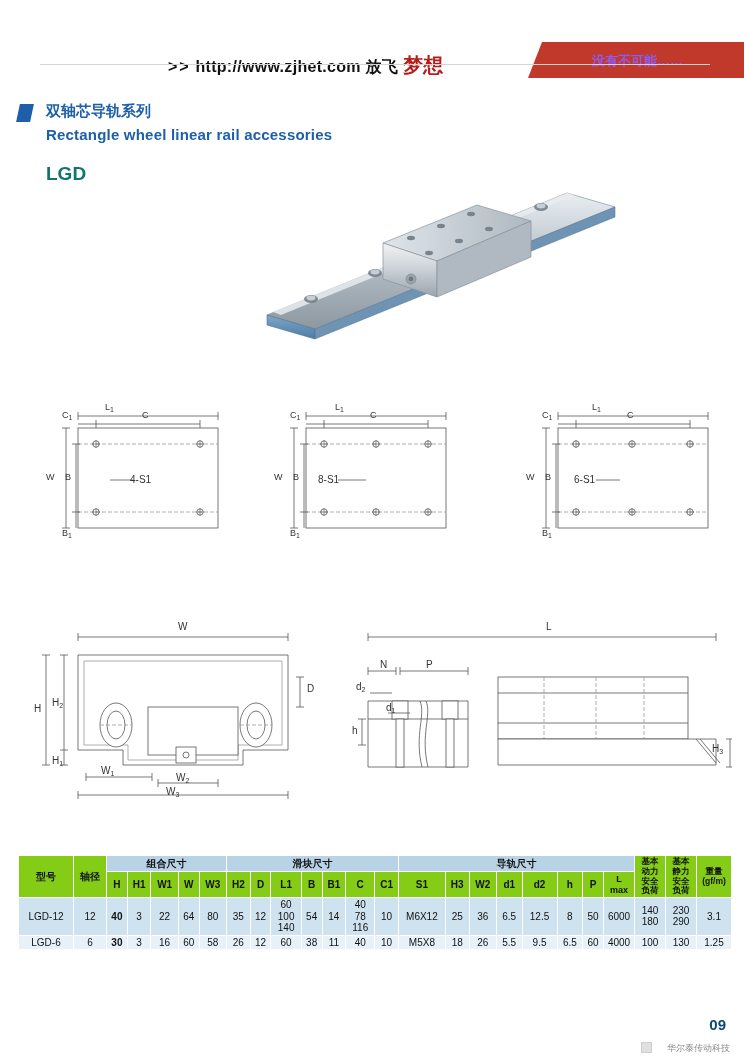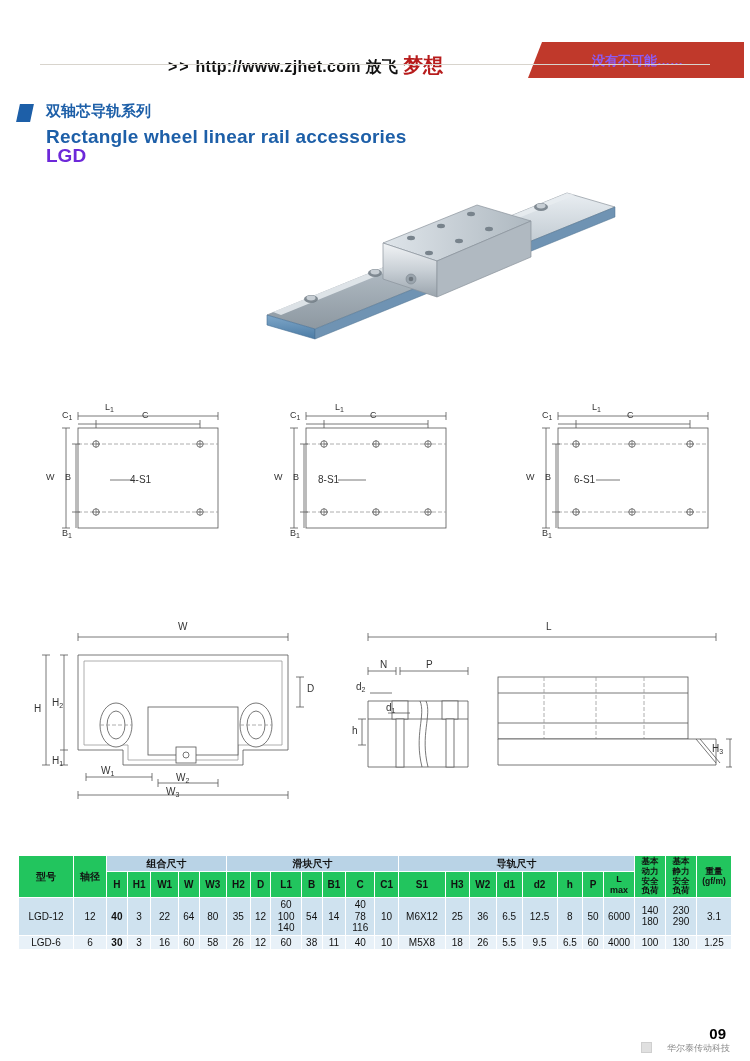--- a/index.html
+++ b/index.html
@@ -35,52 +35,52 @@
   
   .title-block{position:absolute;left:18px;top:100px;width:700px;}
   .title-bar{
     position:absolute;left:0;top:4px;width:14px;height:18px;background:#1d5fa8;
     transform:skewX(-12deg);
   }
   .title-cn{
     position:absolute;left:28px;top:2px;font-size:15px;font-weight:bold;color:#1d5fa8;
   }
   .title-en{
-    position:absolute;left:28px;top:26px;font-size:19px;font-weight:bold;color:#1d5fa8;
+    position:absolute;left:28px;top:26px;font-size:15px;font-weight:bold;color:#1d5fa8;
     letter-spacing:.2px;
   }
   .title-model{
-    position:absolute;left:28px;top:45px;font-size:19px;font-weight:bold;color:#6d28d9;
+    position:absolute;left:28px;top:63px;font-size:19px;font-weight:bold;color:#0f766e;
   }
 
   
   .photo{position:absolute;left:215px;top:165px;width:420px;height:190px;}
 
   
   .draw{position:absolute;}
   .lbl{position:absolute;font-size:9px;color:#333;font-family:"Liberation Sans",sans-serif;}
   .lbl i{font-style:normal;font-size:7px;vertical-align:-2px;}
 
   
   .tbl-wrap{position:absolute;left:18px;top:855px;width:714px;}
   table.spec{border-collapse:collapse;width:714px;font-size:10px;color:#111;}
   table.spec th,table.spec td{
     border:1px solid #ffffff;text-align:center;vertical-align:middle;padding:1px 0;
     line-height:1.15;
   }
-  table.spec thead th{background:#22c55e;font-weight:bold;font-size:10px;}
+  table.spec thead th{background:#84cc16;font-weight:bold;font-size:10px;}
   table.spec thead th.grp{background:#b9d3e6;}
   table.spec tbody tr.r1 td{background:#cfe2ef;}
   table.spec tbody tr.r2 td{background:#e8f1f8;}
   .multi{line-height:1.5;}
   .bold{font-weight:bold;}
 
   
   .pagenum{
-    position:absolute;right:24px;top:1016px;font-size:15px;font-weight:bold;color:#000000;margin-top:9px;
+    position:absolute;right:24px;top:1016px;font-size:15px;font-weight:bold;color:#0c4a6e;
   }
   .footer-logo{
     position:absolute;right:20px;top:1042px;font-size:9px;color:#8a8a8a;margin-left:22px;
   }
   .footer-sq{
     position:absolute;right:98px;top:1042px;width:9px;height:9px;background:#e0e0e0;
     border:1px solid #cfcfcf;
   }
   svg{display:block;}
 </style>

